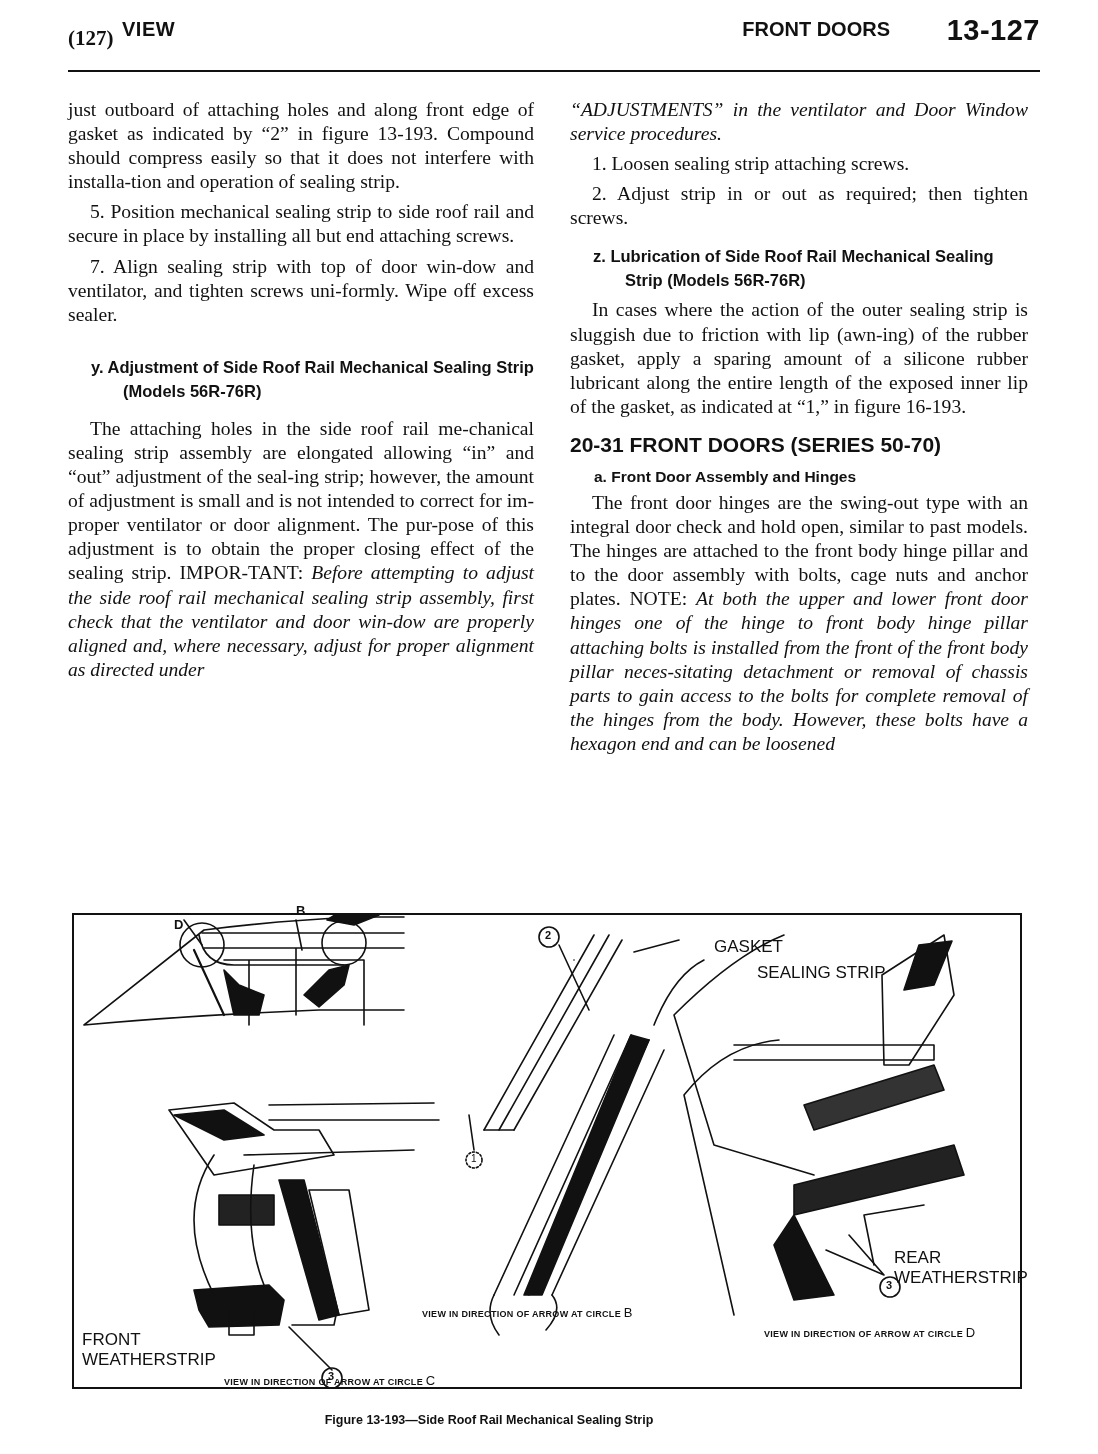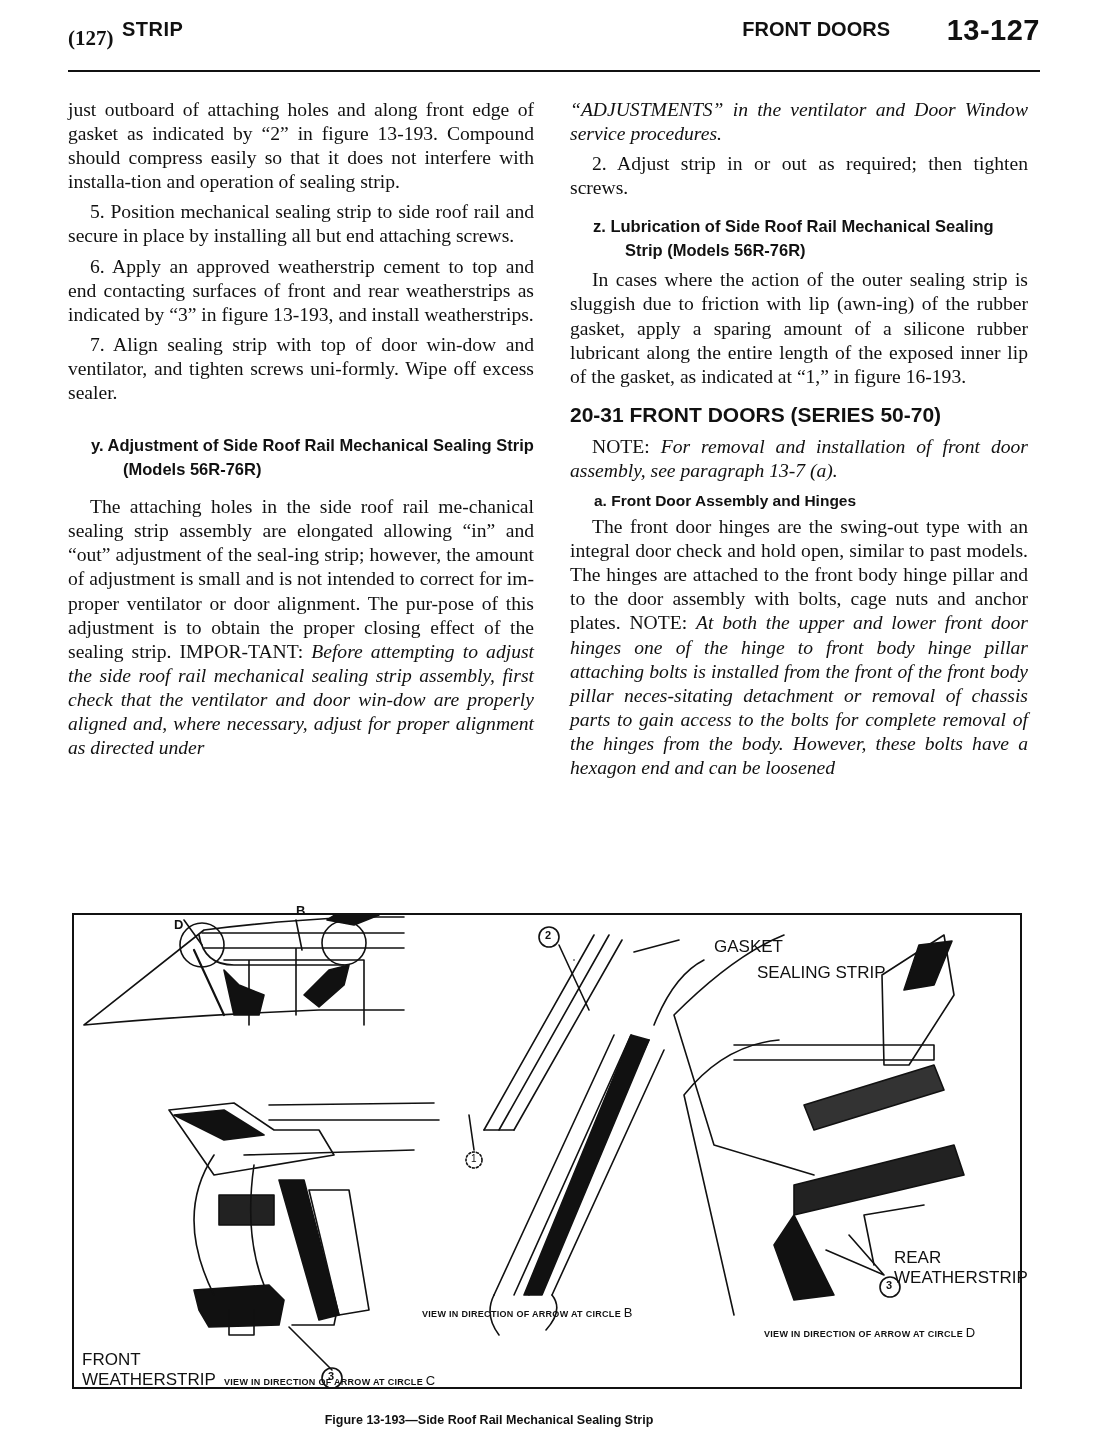--- a/index.html
+++ b/index.html
@@ -32,41 +32,40 @@
   .lbl.tiny { font-size: 9px; font-weight: bold; letter-spacing: 0.3px; white-space: nowrap; }
   .lbl.tiny b { font-size: 13px; font-weight: normal; }
   .lbl.letter { font-size: 13px; font-weight: bold; }
   .caption { position: absolute; top: 1413px; left: 0; width: 978px; text-align: center; font-family: "Liberation Sans", sans-serif; font-weight: bold; font-size: 12.5px; }
 </style>
 </head>
 <body>
 
 <div class="hdr">
   <span class="pnum">(127)</span>
-  <span class="sect">STRIP</span>
+  <span class="sect">VIEW</span>
   <span class="rtitle">FRONT DOORS</span>
   <span class="folio">13-127</span>
 </div>
 
 <div class="col left">
   <p>just outboard of attaching holes and along front edge of gasket as indicated by “2” in figure 13-193. Compound should compress easily so that it does not interfere with installa-tion and operation of sealing strip.</p>
   <p class="ind">5. Position mechanical sealing strip to side roof rail and secure in place by installing all but end attaching screws.</p>
-  <p class="ind">6. Apply an approved weatherstrip cement to top and end contacting surfaces of front and rear weatherstrips as indicated by “3” in figure 13-193, and install weatherstrips.</p>
   <p class="ind">7. Align sealing strip with top of door win-dow and ventilator, and tighten screws uni-formly. Wipe off excess sealer.</p>
   <div class="subhead spaced">y.  Adjustment of Side Roof Rail Mechanical Sealing Strip (Models 56R-76R)</div>
   <p class="ind"><span>The attaching holes in the side roof rail me-chanical sealing strip assembly are elongated allowing “in” and “out” adjustment of the seal-ing strip; however, the amount of adjustment is small and is not intended to correct for im-proper ventilator or door alignment. The pur-pose of this adjustment is to obtain the proper closing effect of the sealing strip. IMPOR-TANT: </span><em>Before attempting to adjust the side roof rail mechanical sealing strip assembly, first check that the ventilator and door win-dow are properly aligned and, where necessary, adjust for proper alignment as directed under</em></p>
 </div>
 
 <div class="col right">
   <p><em>“ADJUSTMENTS” in the ventilator and Door Window service procedures.</em></p>
+  <p class="ind">1. Loosen sealing strip attaching screws.</p>
   <p class="ind">2. Adjust strip in or out as required; then tighten screws.</p>
   <div class="subhead" style="margin-top:14px">z.  Lubrication of Side Roof Rail Mechanical Sealing Strip (Models 56R-76R)</div>
   <p class="ind">In cases where the action of the outer sealing strip is sluggish due to friction with lip (awn-ing) of the rubber gasket, apply a sparing amount of a silicone rubber lubricant along the entire length of the exposed inner lip of the gasket, as indicated at “1,” in figure 16-193.</p>
   <div class="bighead">20-31 FRONT DOORS (SERIES 50-70)</div>
-  <p class="ind"><span>NOTE: </span><em>For removal and installation of front door assembly, see paragraph 13-7 (a).</em></p>
   <div class="subhead small">a.  Front Door Assembly and Hinges</div>
   <p class="ind"><span>The front door hinges are the swing-out type with an integral door check and hold open, similar to past models. The hinges are attached to the front body hinge pillar and to the door assembly with bolts, cage nuts and anchor plates. NOTE: </span><em>At both the upper and lower front door hinges one of the hinge to front body hinge pillar attaching bolts is installed from the front of the front body pillar neces-sitating detachment or removal of chassis parts to gain access to the bolts for complete removal of the hinges from the body. However, these bolts have a hexagon end and can be loosened</em></p>
 </div>
 
 <div class="figure">
   <svg width="950" height="476" viewBox="0 0 950 476">
     <g fill="none" stroke="#111" stroke-width="1.6" stroke-linejoin="round" stroke-linecap="round">
 
       <g>
         <path d="M 10 110 Q 120 100 245 95 L 330 95 M 10 110 L 130 15 Q 200 6 280 2 L 330 2"></path>
@@ -134,21 +133,21 @@
   <span class="lbl letter" style="left:222px; top:-12px;">B</span>
   <span class="lbl letter" style="left:100px; top:2px;">D</span>
   <span class="lbl letter" style="left:471px; top:14px; font-size:11px;">2</span>
   <span class="lbl letter" style="left:397px; top:238px; font-size:10px; font-weight:normal;">1</span>
   <span class="lbl letter" style="left:254px; top:455px; font-size:11px;">3</span>
   <span class="lbl letter" style="left:812px; top:364px; font-size:11px;">3</span>
 
   <span class="lbl big" style="left:640px; top:22px;">GASKET</span>
   <span class="lbl big" style="left:683px; top:48px;">SEALING STRIP</span>
 
-  <div class="lbl big" style="left:8px; top:415px;margin-top:20px;">
+  <div class="lbl big" style="left:8px; top:415px;">
     <div>FRONT</div>
     <div>WEATHERSTRIP</div>
   </div>
   <div class="lbl big" style="left:820px; top:333px;">
     <div>REAR</div>
     <div>WEATHERSTRIP</div>
   </div>
 
   <span class="lbl tiny" style="left:348px; top:372px;margin-top:18px;"><span>VIEW IN DIRECTION OF ARROW AT CIRCLE</span> <b>B</b></span>
   <span class="lbl tiny" style="left:150px; top:458px;"><span>VIEW IN DIRECTION OF ARROW AT CIRCLE</span> <b>C</b></span>

